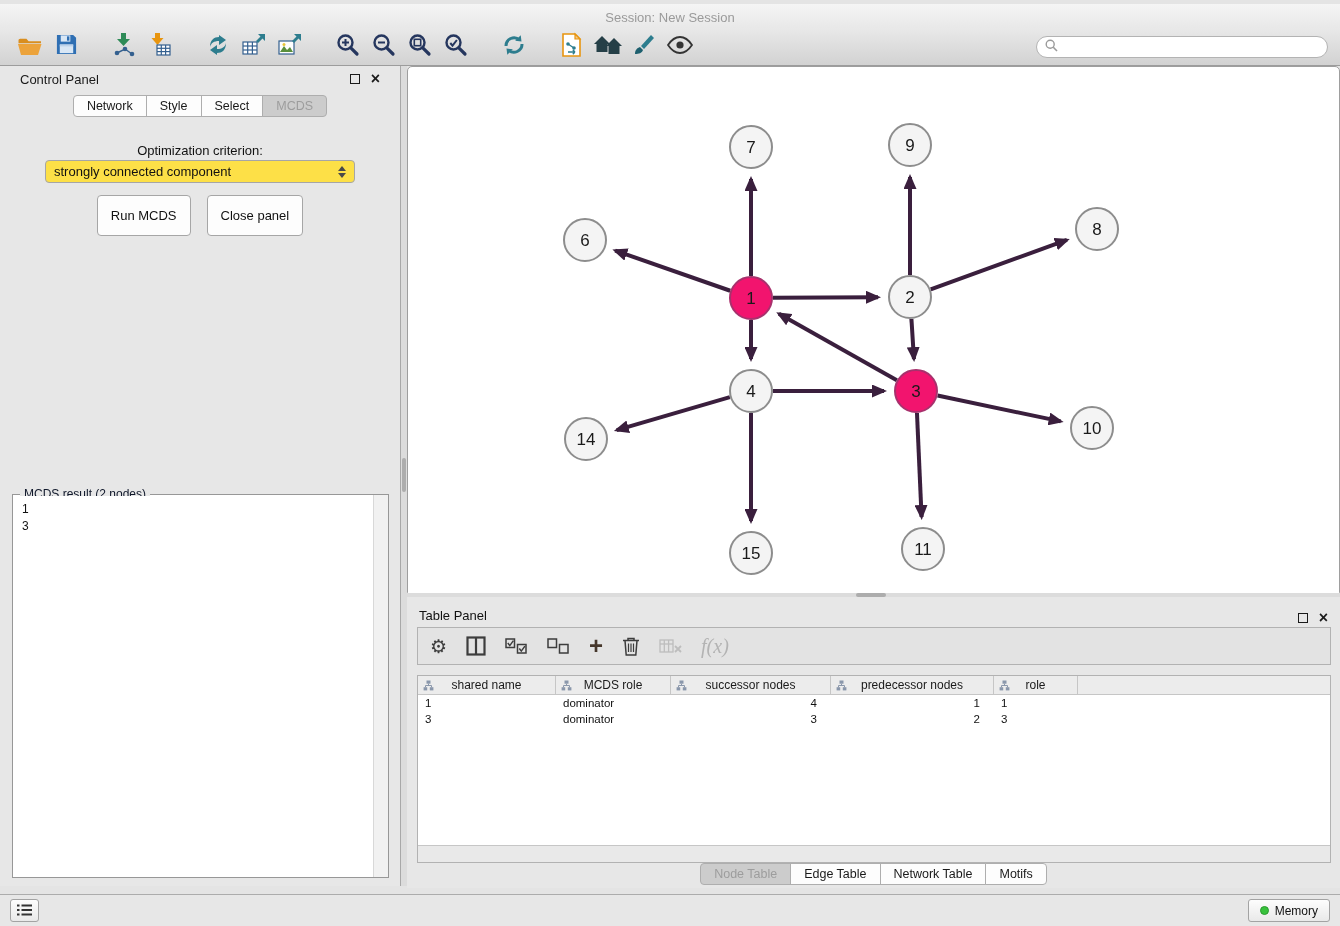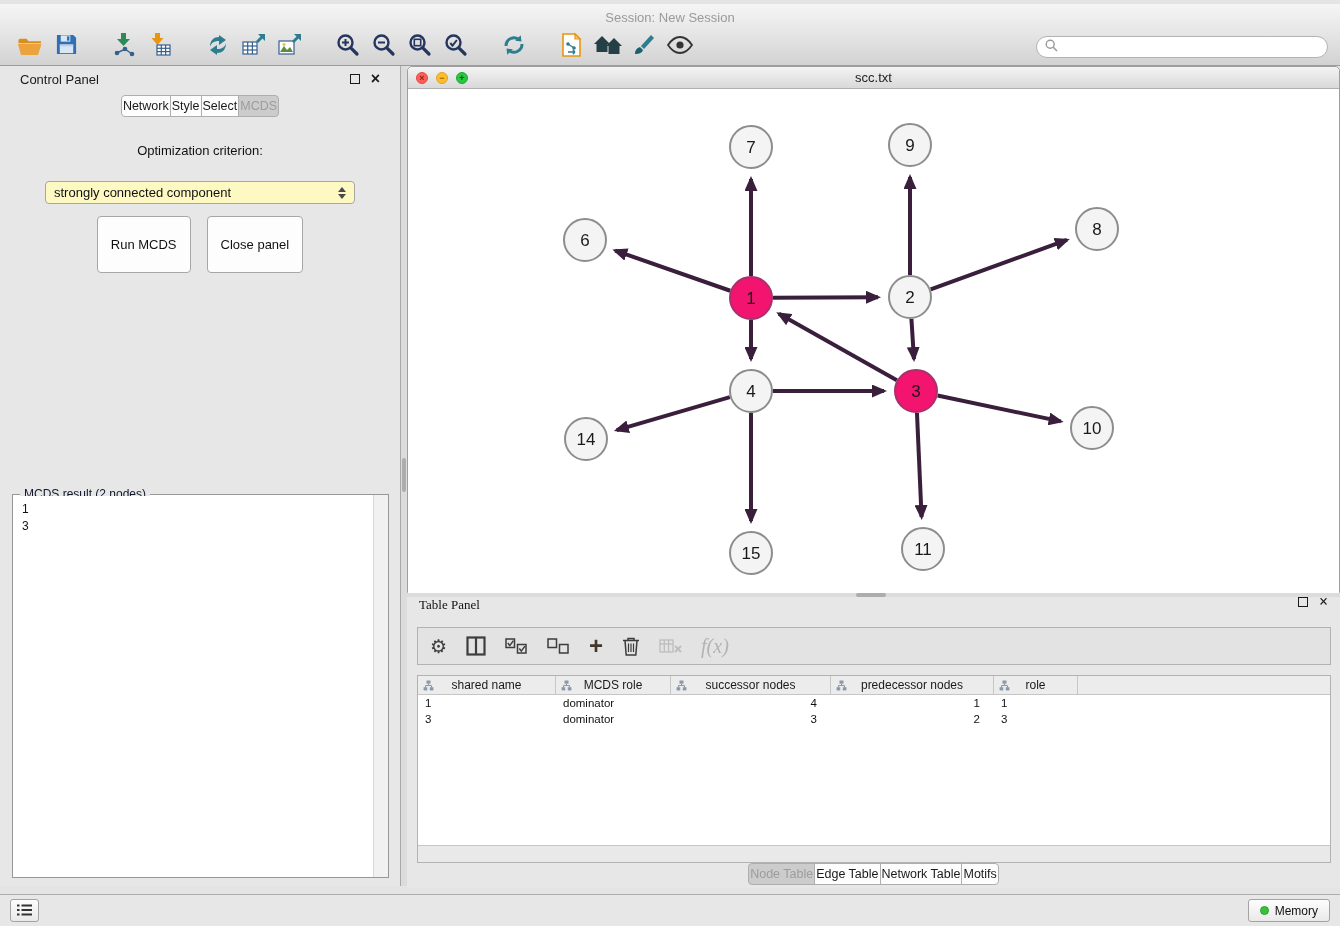--- a/index.html
+++ b/index.html
@@ -14,31 +14,31 @@
   .search-wrap{margin-left:auto;width:292px;height:22px;background:#fff;border:1px solid #b3b3b3;border-radius:11px;display:flex;align-items:center;padding:0 8px;}
   .search-input{border:none;outline:none;flex:1;font-size:12px;background:transparent;margin-left:5px;color:#333;}
 
   
   .control-panel{position:absolute;left:0;top:66px;width:401px;height:820px;background:#e7e7e7;border-right:1px solid #a8a8a8;}
   .panel-header{height:26px;display:flex;align-items:center;padding:0 20px;font-size:13px;color:#1a1a1a;}
   .panel-controls{margin-left:auto;display:flex;gap:11px;align-items:center;}
   .float-icon{width:10px;height:10px;border:1.5px solid #1a1a1a;display:inline-block;}
   .close-icon{font-size:16px;font-weight:bold;color:#1a1a1a;line-height:10px;}
   .tabs-row{display:flex;justify-content:center;margin-top:3px;}
-  .tab{border:1px solid #aeaeae;background:#fdfdfd;padding:3px 1px;font-size:12.5px;color:#1a1a1a;margin-left:-1px;white-space:nowrap;}
+  .tab{border:1px solid #aeaeae;background:#fdfdfd;padding:3px 13px;font-size:12.5px;color:#1a1a1a;margin-left:-1px;white-space:nowrap;}
   .tab:first-child{border-radius:4px 0 0 4px;margin-left:0;}
   .tab:last-child{border-radius:0 4px 4px 0;}
   .tab.selected{background:#cccccc;color:#9d9d9d;}
   .opt-label{text-align:center;margin-top:26px;font-size:13px;}
-  .dropdown{margin:23px auto 0;width:310px;height:23px;background:#fef9c3;border:1px solid #a6a6a6;border-radius:4px;display:flex;align-items:center;padding:0 8px;font-size:13px;gap:40px;}
+  .dropdown{margin:2px auto 0;width:310px;height:23px;background:#fde047;border:1px solid #a6a6a6;border-radius:4px;display:flex;align-items:center;padding:0 8px;font-size:13px;gap:40px;}
   .dd-arrows{margin-left:auto;display:flex;flex-direction:column;gap:2px;align-items:center;}
   .arr-up{width:0;height:0;border-left:4px solid transparent;border-right:4px solid transparent;border-bottom:5px solid #4a4a4a;}
   .arr-dn{width:0;height:0;border-left:4px solid transparent;border-right:4px solid transparent;border-top:5px solid #4a4a4a;}
   .btn-row{display:flex;justify-content:center;gap:16px;margin-top:12px;}
-  .btn{background:#fdfdfd;border:1px solid #a6a6a6;border-radius:4px;padding:20px 13px;font-size:13px;color:#111;}
+  .btn{background:#fdfdfd;border:1px solid #a6a6a6;border-radius:4px;padding:12px 13px;font-size:13px;color:#111;}
   .result-box{position:absolute;left:12px;top:428px;width:377px;height:384px;border:1px solid #979797;background:#fff;}
   .result-title{position:absolute;left:7px;top:-8px;background:#e7e7e7;padding:0 4px;font-size:12px;color:#0f172a;}
   .result-lines{position:absolute;left:0;top:1px;right:16px;bottom:1px;background:#fff;padding:5px 9px;font-size:12px;line-height:17px;}
   .result-scrollbar{position:absolute;right:0;top:0;width:15px;bottom:0;background:#f1f1f1;border-left:1px solid #d8d8d8;}
 
   
   .v-splitter{position:absolute;left:401px;top:66px;width:6px;height:820px;background:#dcdcdc;}
   .v-thumb{position:absolute;left:402px;top:458px;width:4px;height:34px;background:#adadad;border-radius:2px;}
   .h-splitter{position:absolute;left:407px;top:593px;width:933px;height:4px;background:#dcdcdc;}
   .h-thumb{position:absolute;left:856px;top:593px;width:30px;height:4px;background:#adadad;border-radius:2px;}
@@ -52,21 +52,21 @@
   .tl-red::after{content:"\00d7";}
   .tl-yellow{background:#febc2e;border:1px solid #e0a322;color:#8e5d00;}
   .tl-yellow::after{content:"\2212";}
   .tl-green{background:#28c840;border:1px solid #1ea832;color:#0a5b14;}
   .tl-green::after{content:"+";}
   .graph-area{position:absolute;left:0;top:22px;width:931px;height:504px;background:#fff;}
   svg text{font-family:"Liberation Sans",sans-serif;}
 
   
   .table-panel{position:absolute;left:407px;top:597px;width:933px;height:291px;background:#e7e7e7;}
-  .tp-header{height:26px;display:flex;align-items:flex-start;padding:0 12px;font-size:13px;font-family:Liberation Serif, serif;}
+  .tp-header{height:26px;display:flex;align-items:flex-end;padding:0 12px;font-size:13px;}
   .tp-toolbar{position:absolute;left:10px;top:30px;right:9px;height:38px;background:#e3e3e3;border:1px solid #b2b2b2;display:flex;align-items:center;padding:0 12px;gap:19px;}
   .tpi{display:flex;align-items:center;justify-content:center;height:30px;}
   .gear-glyph{font-size:19px;color:#3d3d3d;line-height:1;}
   .plus-glyph{font-size:24px;font-weight:bold;color:#46372b;line-height:22px;}
   .fx-glyph{font-family:"Liberation Serif",serif;font-style:italic;font-size:20px;color:#b3b3b3;}
   .tp-table{position:absolute;left:10px;top:78px;right:9px;bottom:25px;background:#7dd3fc;border:1px solid #b2b2b2;}
   .t-header{display:flex;height:19px;background:#ececec;border-bottom:1px solid #c6c6c6;}
   .th{display:flex;align-items:center;justify-content:center;font-size:12px;color:#1a1a1a;border-right:1px solid #c6c6c6;position:relative;background:#ececec;}
   .th .sort{position:absolute;left:5px;top:4px;display:flex;}
   .t-body{position:absolute;left:0;right:0;top:19px;bottom:17px;background:#fff;overflow:hidden;}
@@ -269,28 +269,20 @@
         <div>3</div>
       </div>
     <div class="result-scrollbar"></div>
   </div>
 </div>
 
 <div class="v-splitter"></div>
 <div class="v-thumb"></div>
 
 <div class="network-window">
-  <div class="nw-titlebar">
-    <span class="traffic">
-      <span class="tl tl-red"></span>
-      <span class="tl tl-yellow"></span>
-      <span class="tl tl-green"></span>
-    </span>
-    <span>scc.txt</span>
-  </div>
   <div class="graph-area">
     <svg id="graph-svg" width="931" height="504" viewBox="0 0 931 504">
       <defs>
         <marker id="arrowhead" markerUnits="userSpaceOnUse" markerWidth="15" markerHeight="13" refX="12" refY="6.5" orient="auto">
           <path id="arrowhead-path" d="M0,0 L15,6.5 L0,13 Z" fill="#3a1f3d"></path>
         </marker>
       </defs>
     <line x1="343" y1="187" x2="343" y2="90" stroke="#3a1f3d" stroke-width="4" marker-end="url(#arrowhead)"></line>
         <line x1="322.23121807335133" y1="201.7434376400866" x2="207.20913734785262" y2="161.55499979623767" stroke="#3a1f3d" stroke-width="4" marker-end="url(#arrowhead)"></line>
         <line x1="364.9995649035371" y1="208.86163795658152" x2="470.0006328675824" y2="208.20125388133596" stroke="#3a1f3d" stroke-width="4" marker-end="url(#arrowhead)"></line>

